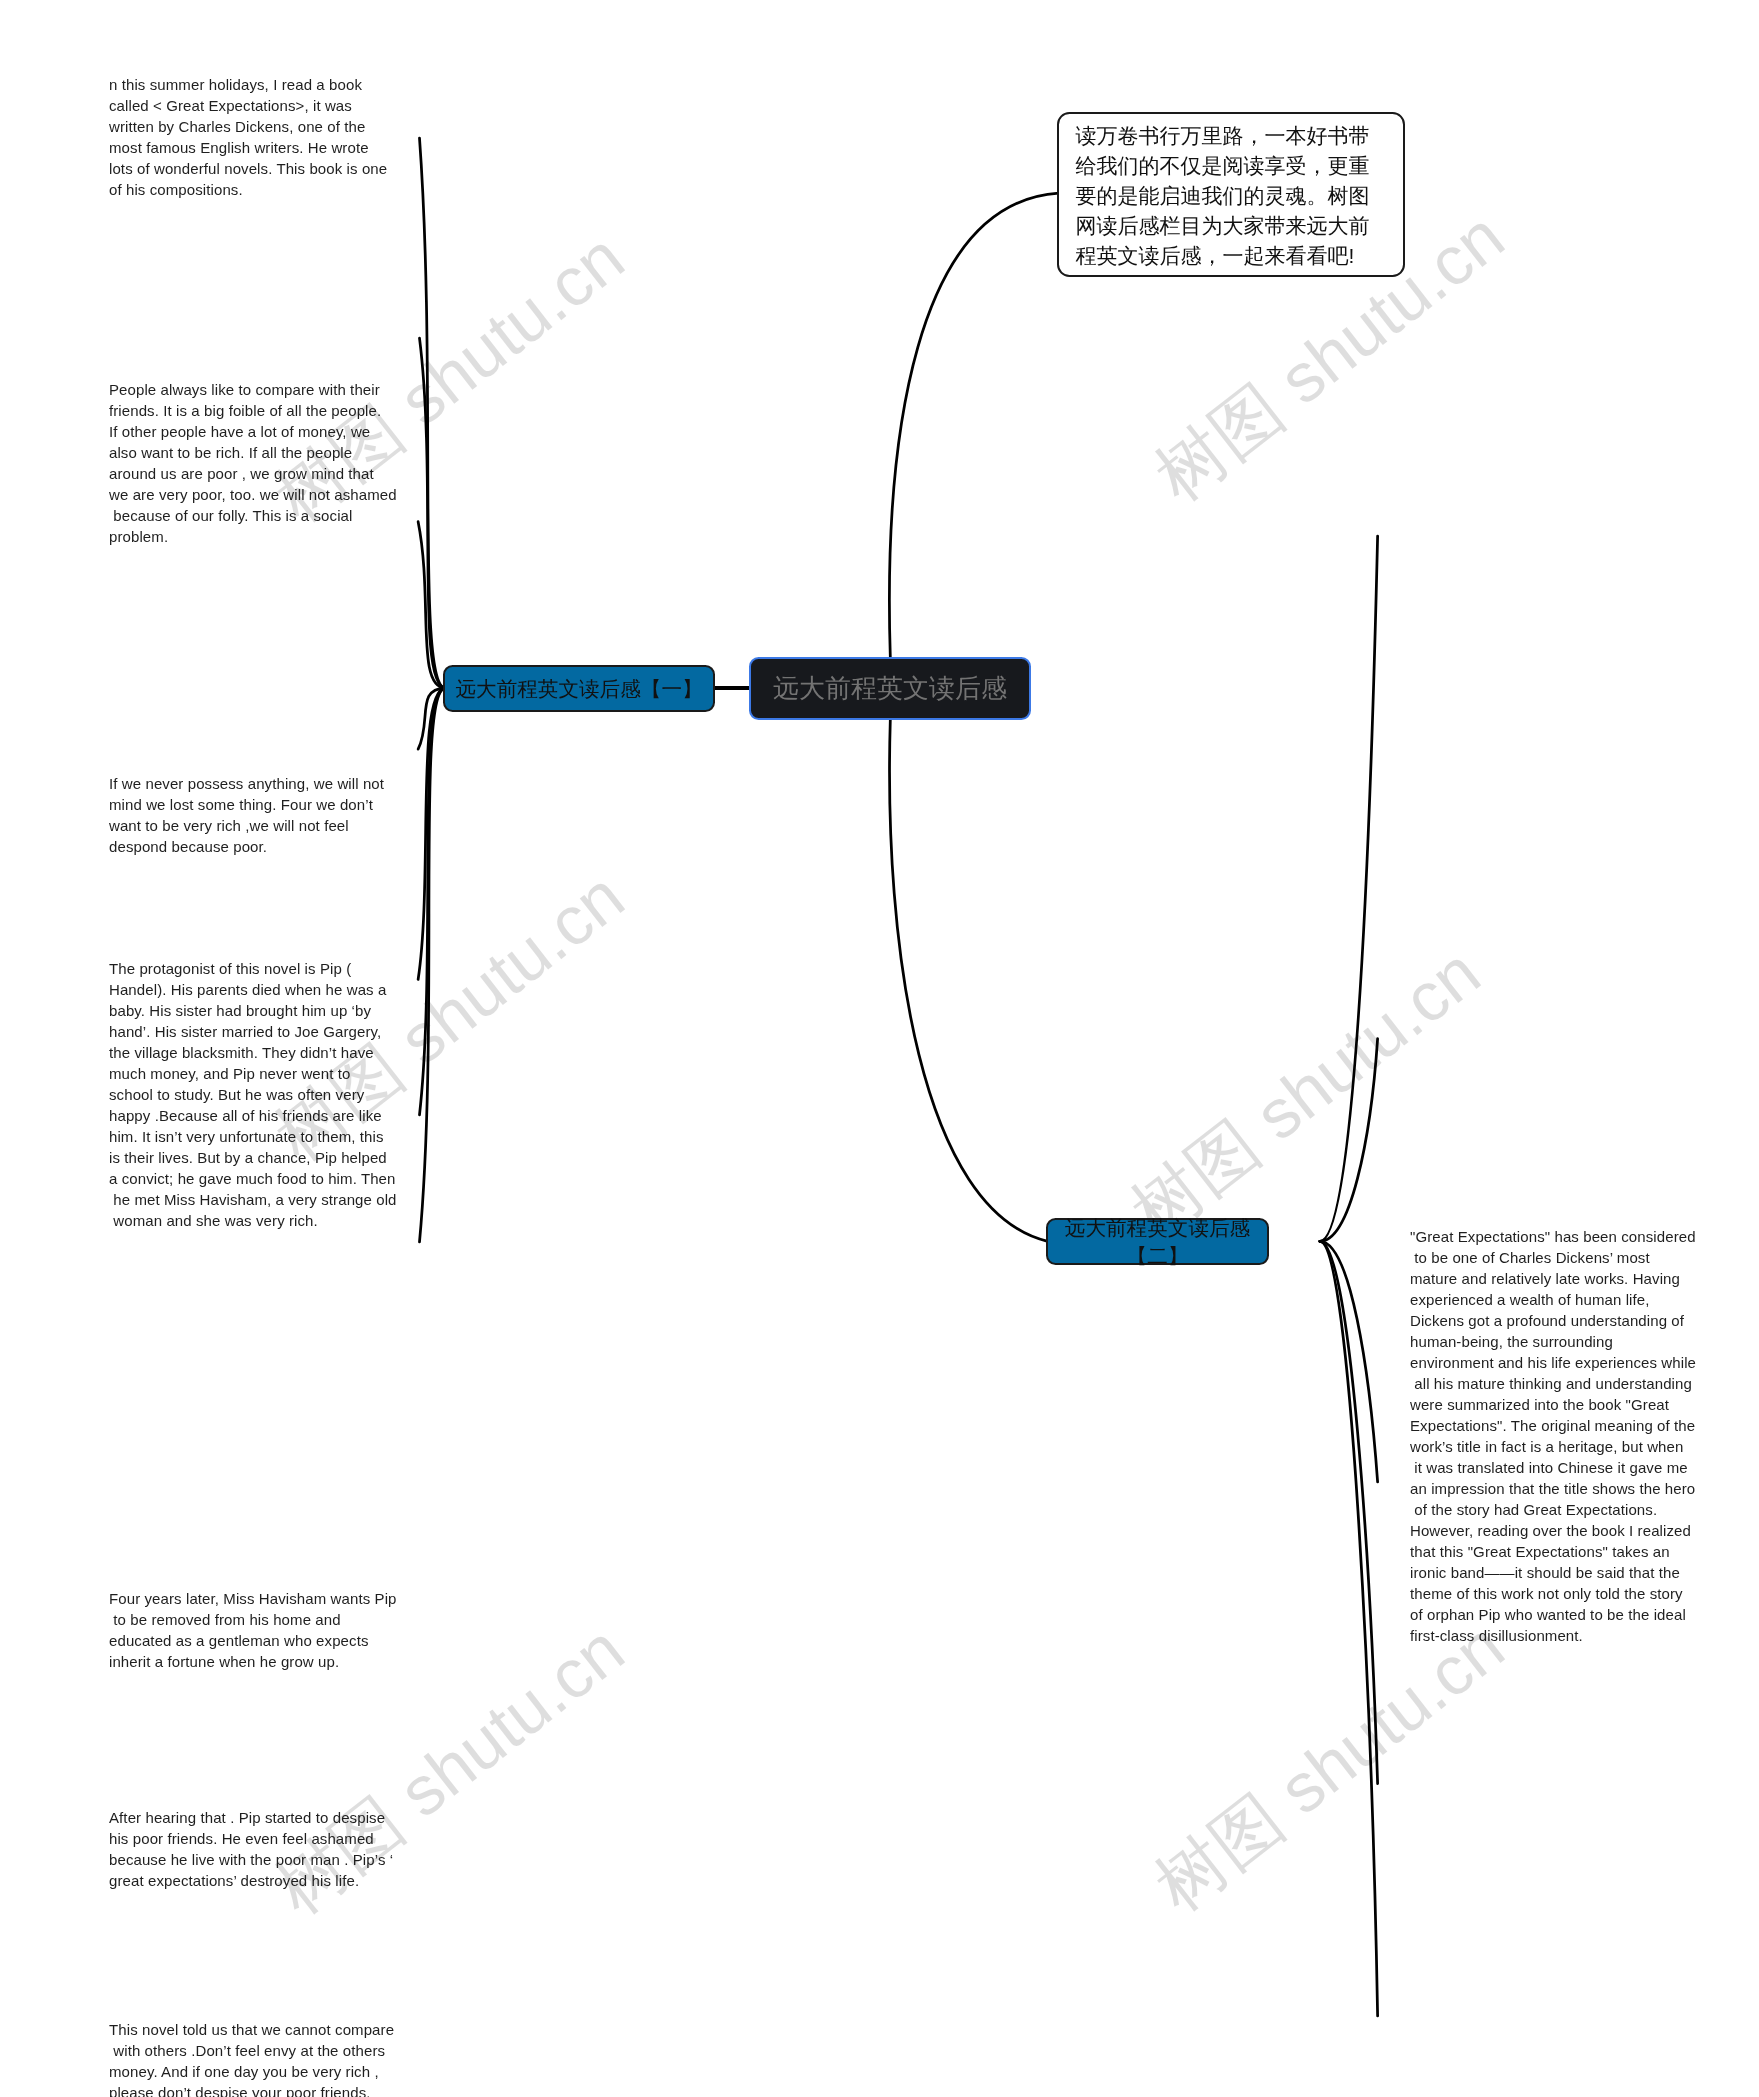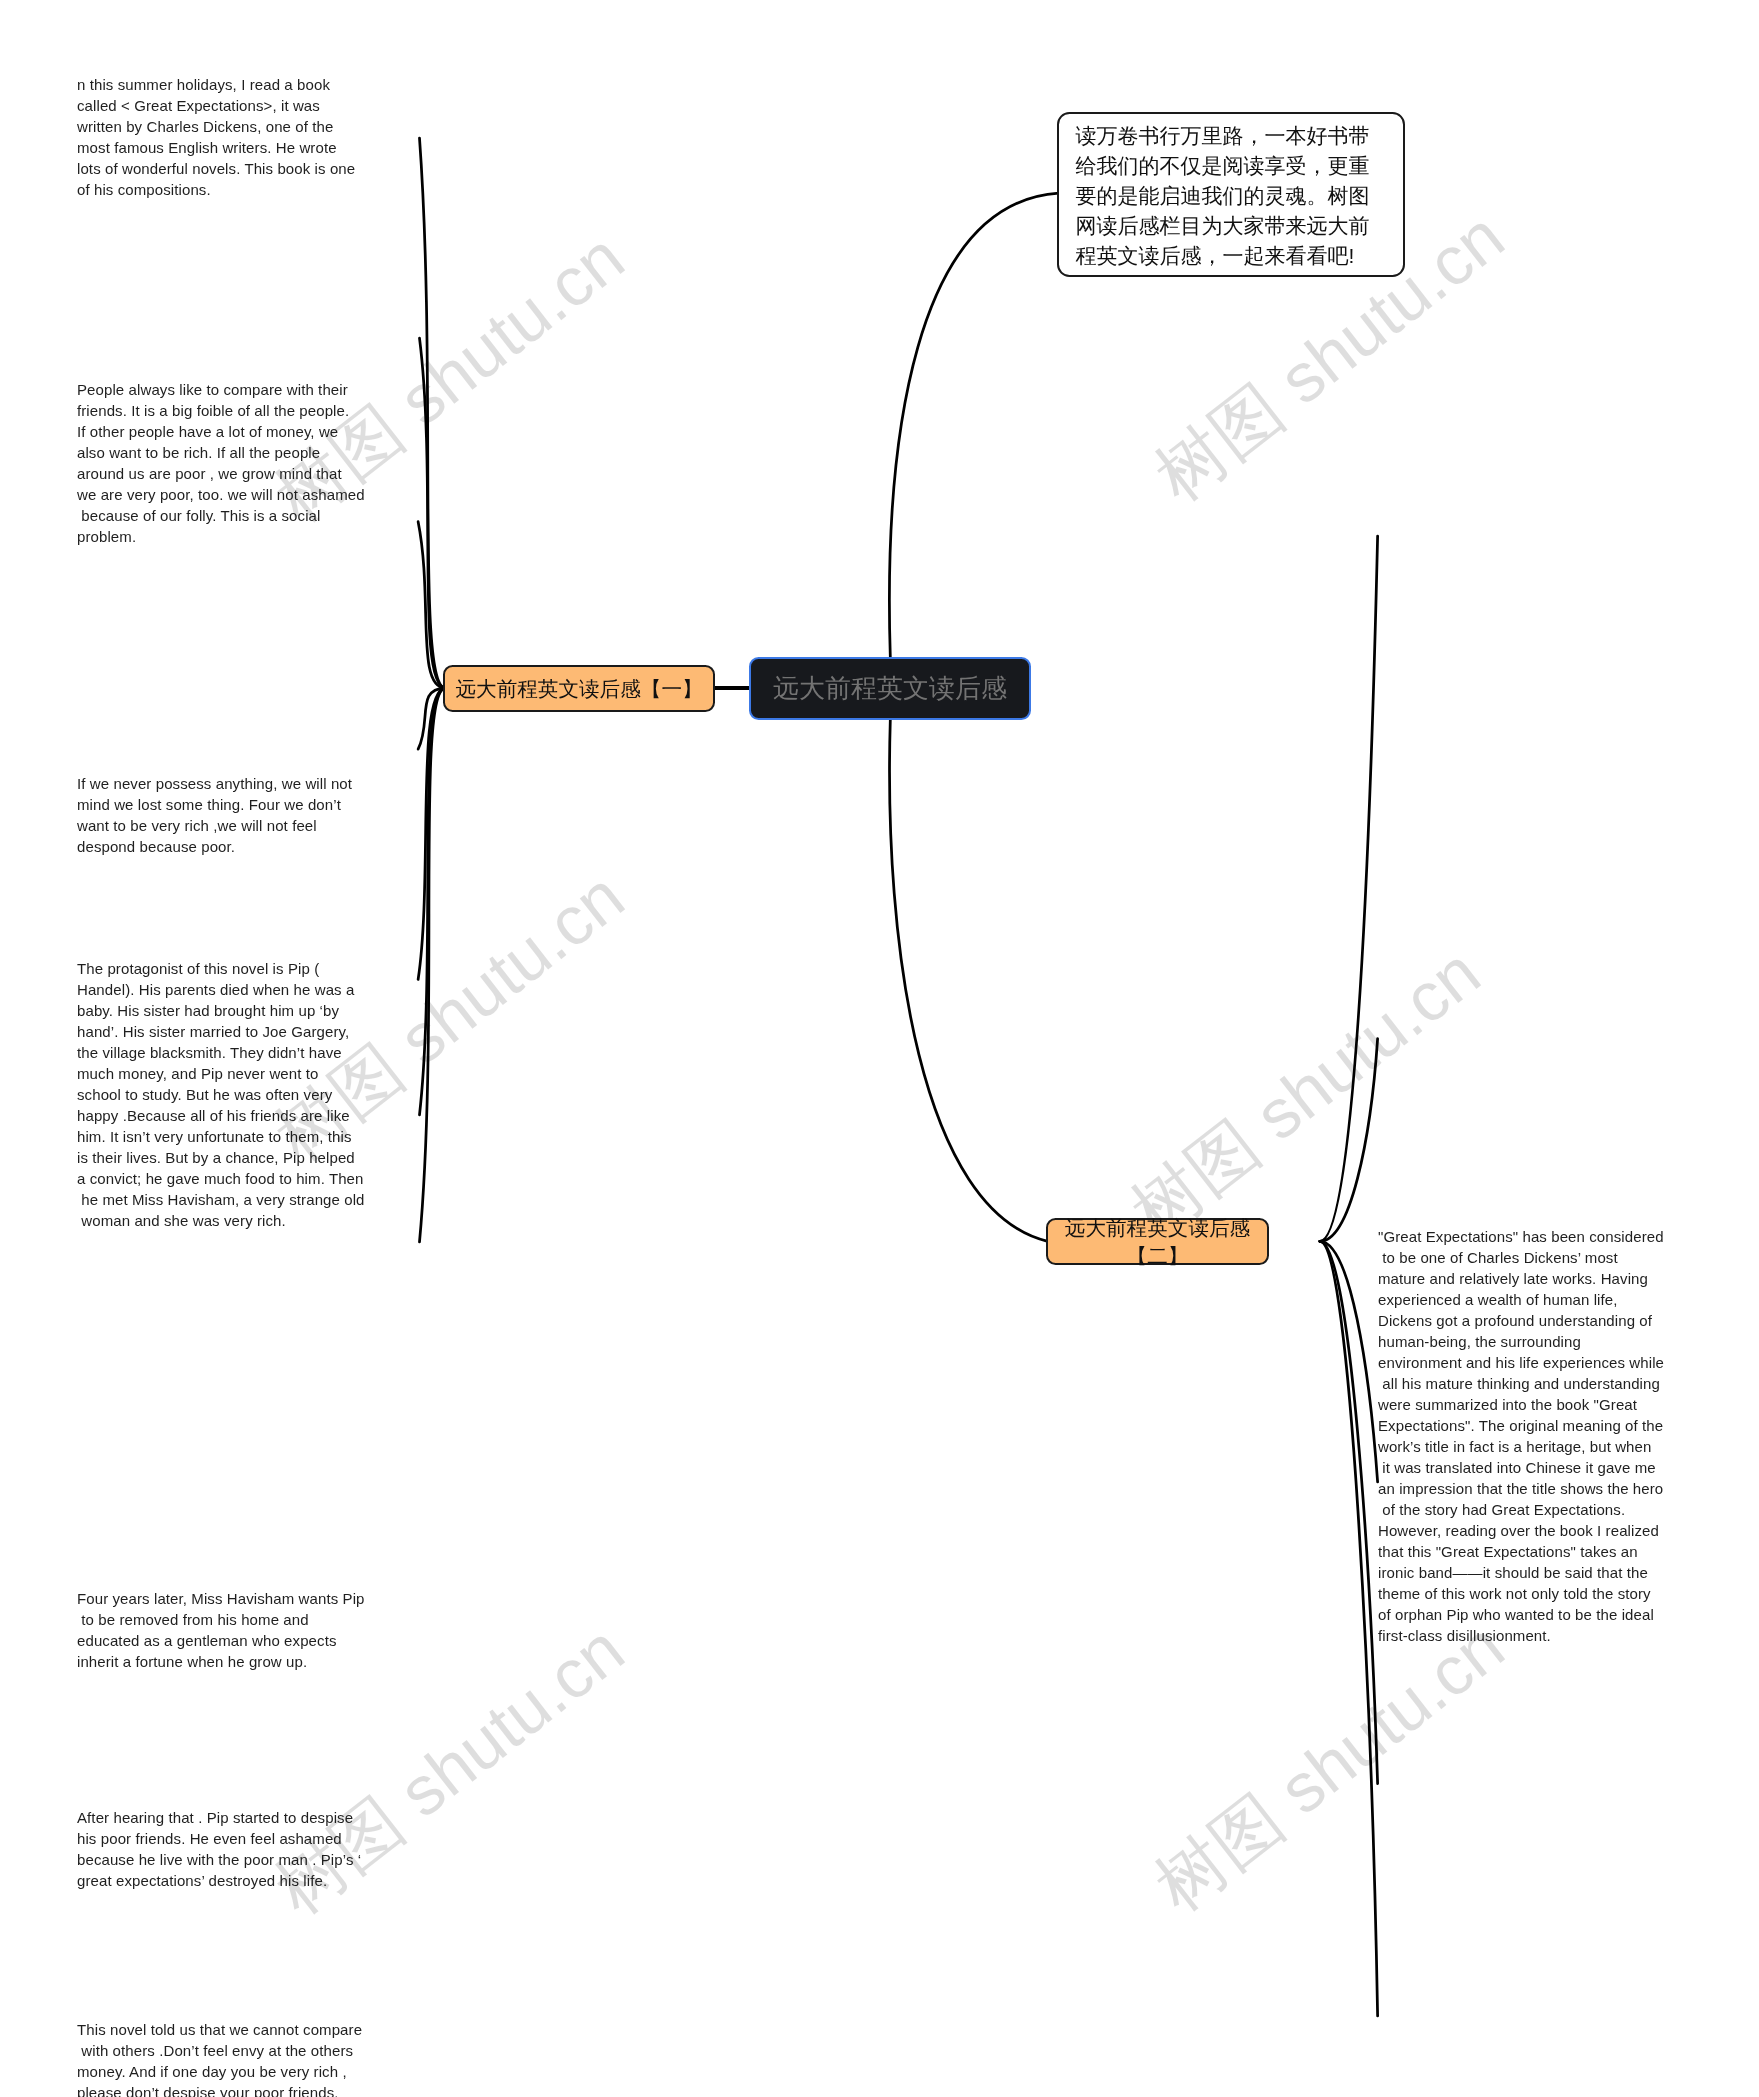--- a/index.html
+++ b/index.html
@@ -33,21 +33,21 @@
     font-weight:400;
   }
   .node{
     position:absolute;
     box-sizing:border-box;
     display:flex;align-items:center;justify-content:center;
     text-align:center;
     z-index:3;
   }
   .node-plain{
-    background:#fdba74;
+    background:#0369a1;
     border:2.1px solid #1a1a1a;
     border-radius:9.6px;
     font-size:20.6px;
     color:#111111;
   }
   .node-root{
     background:#17191d;
     border:2.1px solid #3c79e6;
     border-radius:9.6px;
     font-size:26px;
@@ -60,21 +60,21 @@
     background:#ffffff;
     border:2.1px solid #1a1a1a;
     border-radius:12.4px;
     font-size:21px;
     line-height:30px;
     color:#111111;
     padding:6.9px 16.5px;
     z-index:3;
   }
   svg.links{position:absolute;left:0;top:0;z-index:1;pointer-events:none;}
-  .txt{position:relative;z-index:2;}
+  .txt{position:relative;z-index:2;margin-left:32px;}
 </style>
 </head>
 <body>
 
 <div id="canvas">
 
   <div class="wm" style="left:450px;top:378px;">树图 shutu.cn</div>
   <div class="wm" style="left:1330px;top:357px;">树图 shutu.cn</div>
   <div class="wm" style="left:450px;top:1017px;">树图 shutu.cn</div>
   <div class="wm" style="left:1306px;top:1093px;">树图 shutu.cn</div>

